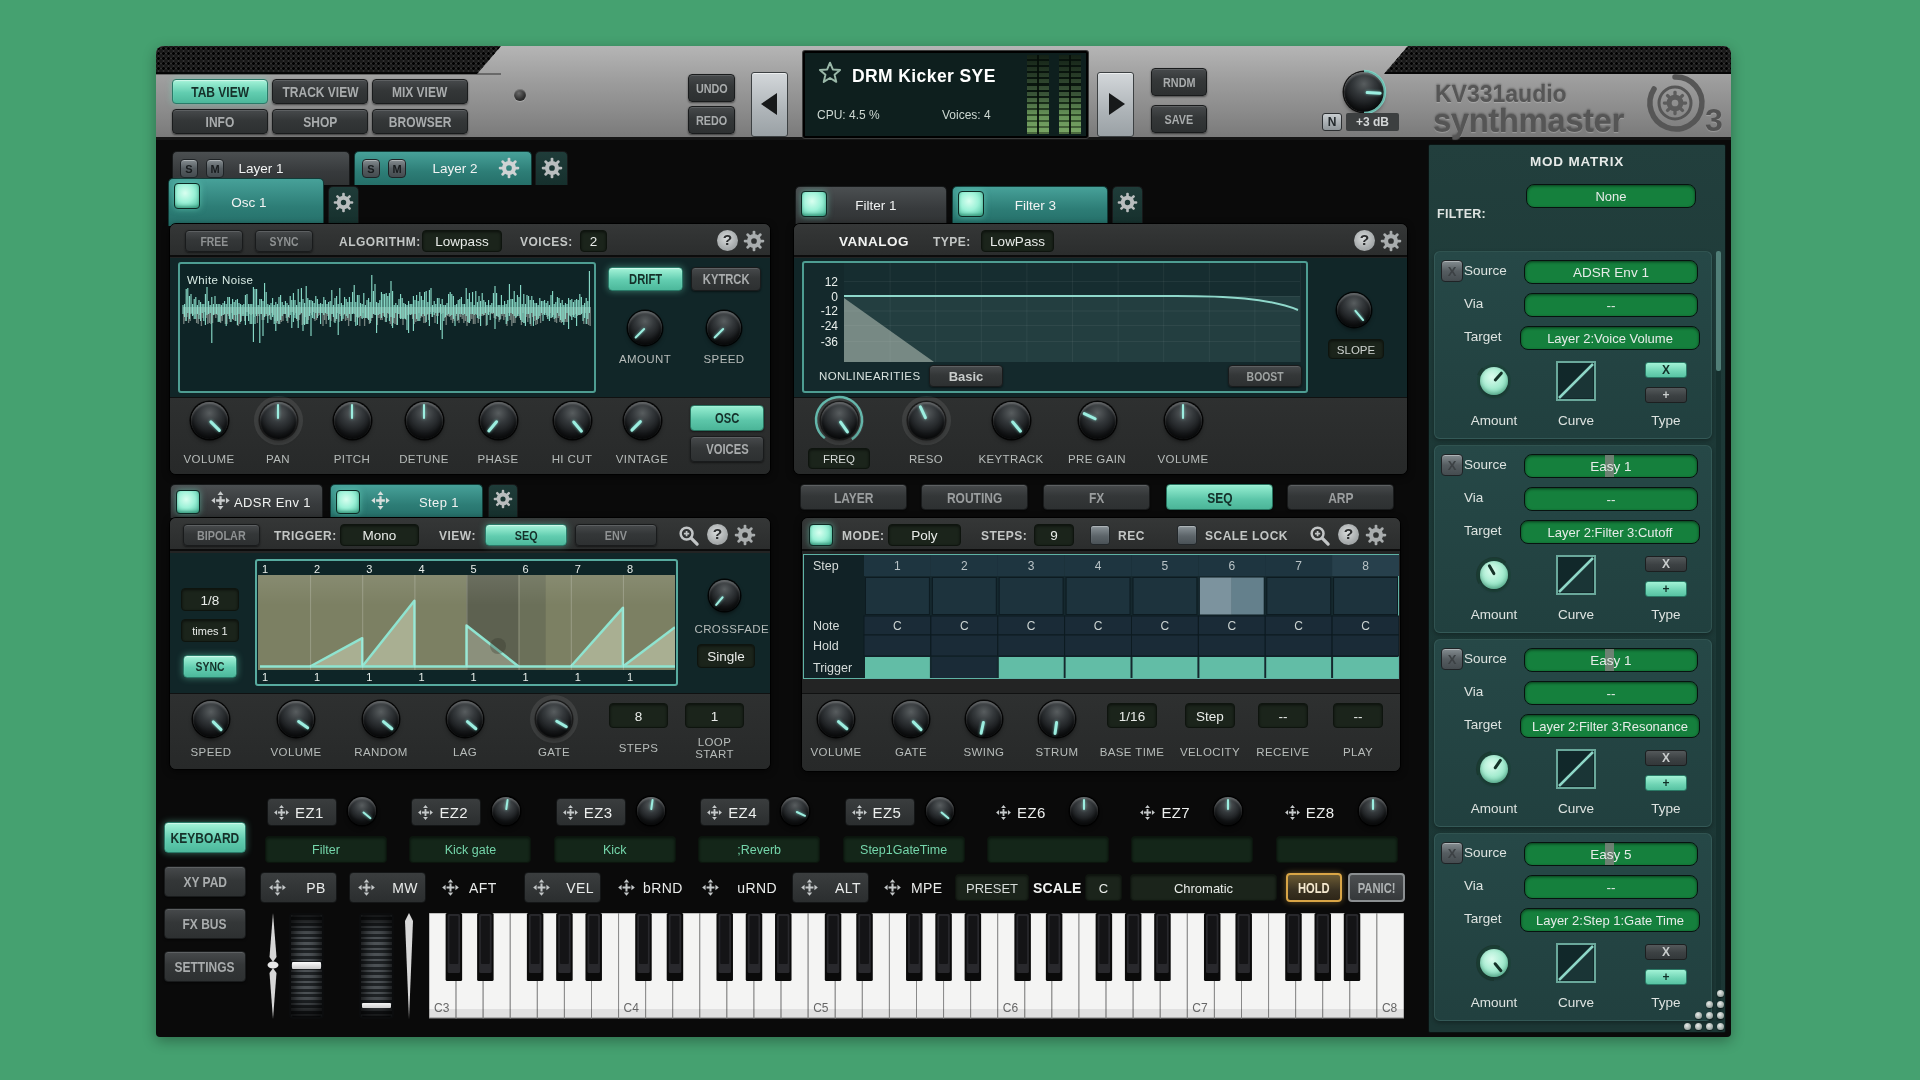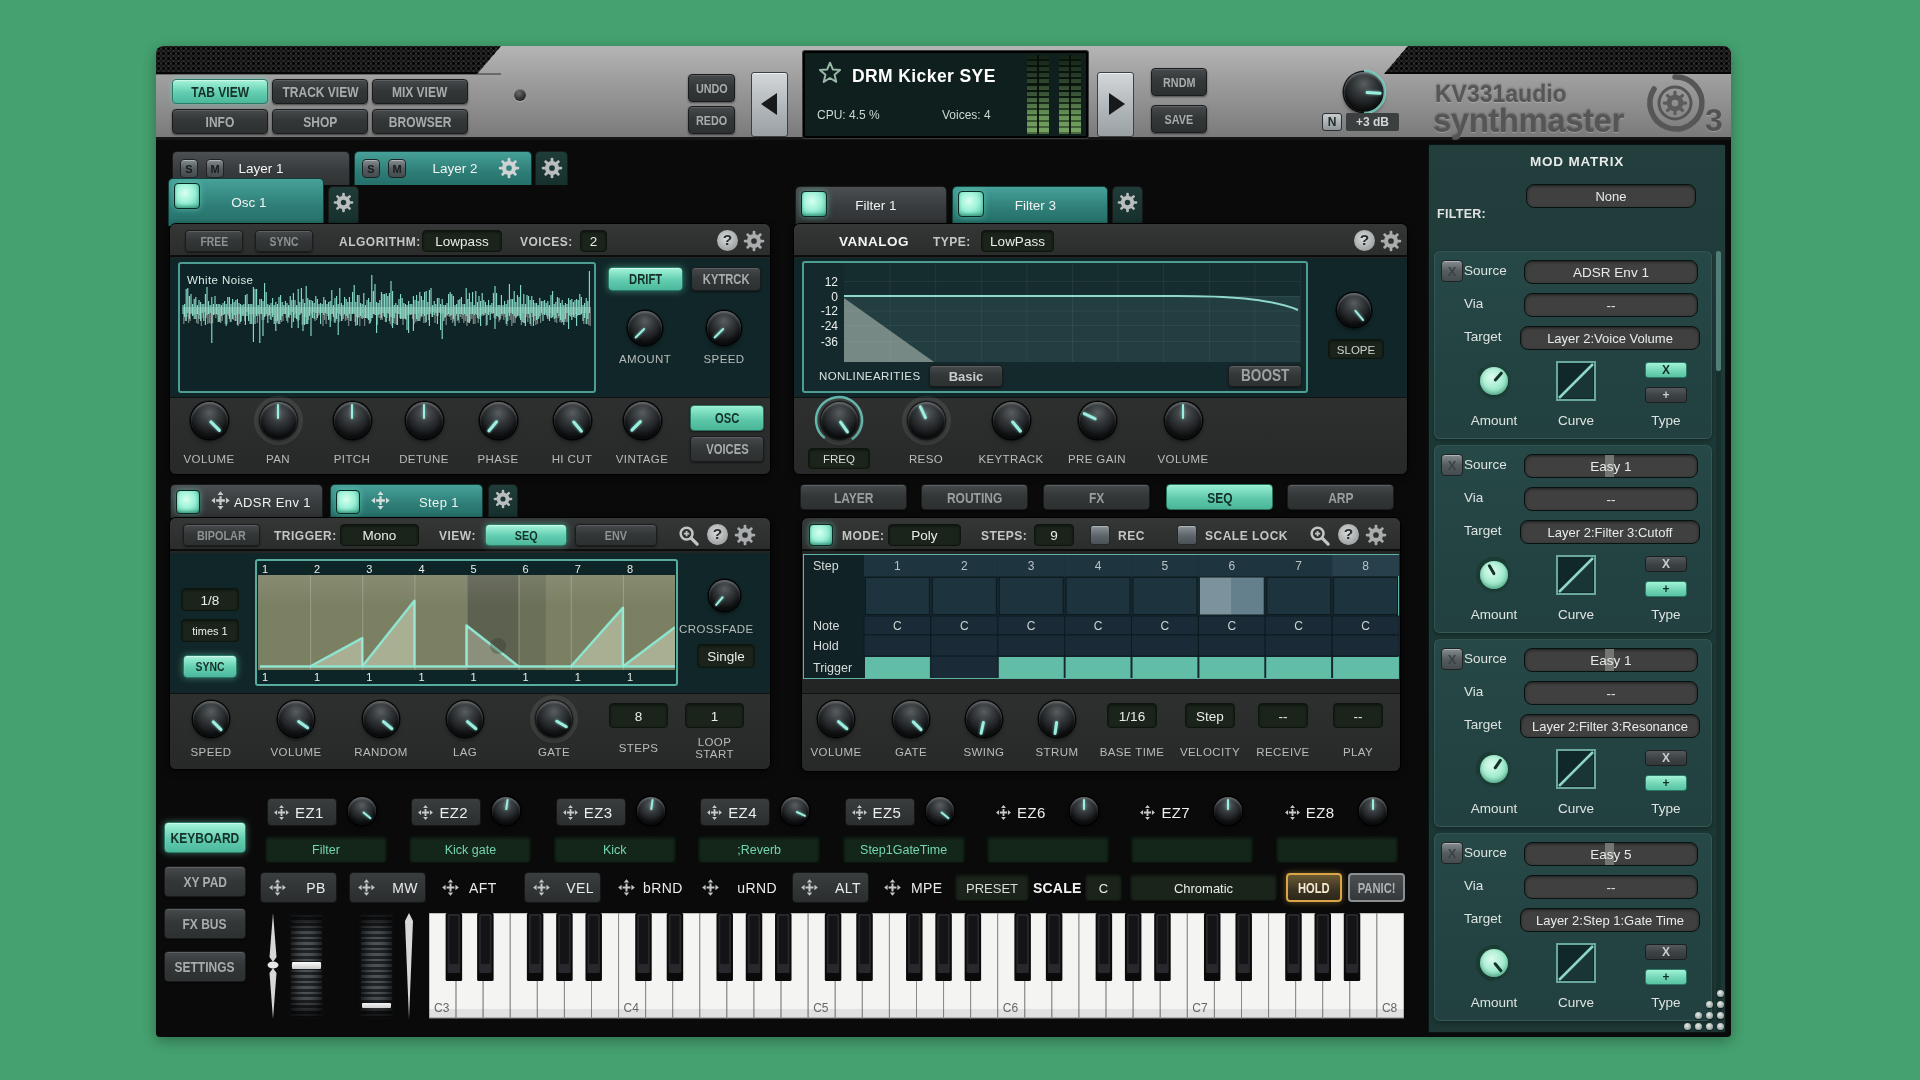--- a/index.html
+++ b/index.html
@@ -3,21 +3,21 @@
 *{margin:0;padding:0;box-sizing:border-box}
 html,body{width:1920px;height:1080px;overflow:hidden;background:#45a170;font-family:"Liberation Sans",sans-serif}
 #plugin{position:absolute;left:156px;top:46px;width:1575px;height:991px;background:#0a0a0a;border-radius:8px 8px 4px 4px;box-shadow:0 4px 14px rgba(0,0,0,.32)}
 #plugin *{position:absolute}
 .cnd{display:inline-block;transform:scaleX(.8);transform-origin:50% 50%;white-space:nowrap;position:static!important}
 .btn{background:linear-gradient(180deg,#474a4c,#343738 45%,#2d3031);border:1px solid #191b1c;border-radius:4px;color:#a9acad;display:flex;align-items:center;justify-content:center;font-weight:bold;box-shadow:inset 0 1px 0 rgba(255,255,255,.13),0 1px 2px rgba(0,0,0,.5)}
 .btn.teal{background:linear-gradient(180deg,#a5f4d9,#62cdb0 55%,#4cb89b);color:#153029;border-color:#2a7a68;box-shadow:inset 0 1px 1px rgba(255,255,255,.5),0 0 7px rgba(110,230,195,.45)}
 .btn.mint{background:linear-gradient(180deg,#97efd2,#5cc6a9 60%,#4bb598);color:#14302a;border-color:#27735f}
 .vb{background:#1b241b;border:1px solid #0e140e;border-radius:4px;color:#e9ece9;text-align:center;box-shadow:inset 0 1px 3px rgba(0,0,0,.6)}
 .vg{background:#142619;border:1px solid #0b150d;border-radius:4px;color:#74d5aa;text-align:center;box-shadow:inset 0 1px 3px rgba(0,0,0,.6)}
-.vd{background:#404040;border:1px solid #081210;border-radius:8px;color:#e6ebe8;text-align:center;box-shadow:inset 0 1px 3px rgba(0,0,0,.55)}
+.vd{background:#15803d;border:1px solid #081210;border-radius:8px;color:#e6ebe8;text-align:center;box-shadow:inset 0 1px 3px rgba(0,0,0,.55)}
 .tab{border-radius:5px 5px 0 0;background:linear-gradient(180deg,#4b4f51,#373a3c 60%,#303334);border:1px solid #17191a;border-bottom:none;color:#f2f3f3;display:flex;align-items:center}
 .tab.teal{background:linear-gradient(180deg,#47a199,#2d7d76 60%,#256f69);border-color:#123c38}
 .tab.gear{background:linear-gradient(180deg,#1f3c39,#16302d);justify-content:center}
 .panel{background:#232424;border:1px solid #000;border-radius:7px;box-shadow:inset 0 1px 0 rgba(255,255,255,.07),0 2px 6px rgba(0,0,0,.5)}
 .pknobs{left:1px;right:1px;bottom:1px;background:linear-gradient(180deg,#2e3030,#272929);border-radius:0 0 6px 6px;border-top:1px solid #101111}
 .led{background:radial-gradient(circle at 42% 38%,#d9fff0,#9df2d8 45%,#5fc9ab 85%);border:1px solid #0d2a24;border-radius:4px;box-shadow:0 0 6px rgba(120,240,210,.5),inset 0 -2px 3px rgba(30,120,95,.55)}
 .sm{background:linear-gradient(180deg,#858d91,#565d61 50%,#454c50);border:1px solid #1f2326;border-radius:4px;color:#181c1e;font-weight:bold;text-align:center;box-shadow:inset 0 1px 0 rgba(255,255,255,.35)}
 .kn{border-radius:50%;background:radial-gradient(circle at 50% 30%,#585d5f 0%,#33373a 32%,#17191b 64%,#0e1011 100%);box-shadow:0 0 0 1.5px rgba(0,0,0,.85),0 3px 4px rgba(0,0,0,.5),inset 0 2px 2px rgba(255,255,255,.26),inset 0 -3px 4px rgba(0,0,0,.6)}
 .kn i{position:absolute;left:46.5%;top:7%;width:7%;height:40%;background:#9ceee0;border-radius:2px;transform-origin:50% 108%;box-shadow:0 0 3px rgba(140,240,225,.7)}
 .kn.halo{box-shadow:0 0 0 6px rgba(255,255,255,.085),0 0 0 1.5px rgba(0,0,0,.85),0 3px 4px rgba(0,0,0,.5),inset 0 2px 2px rgba(255,255,255,.26),inset 0 -3px 4px rgba(0,0,0,.6)}
@@ -283,21 +283,21 @@
       <path d="M38 35L38 99L128 99Z" fill="rgba(198,208,196,0.52)"></path>
       <path d="M38 33H370C420 33 462 35 492 47" stroke="#8fd8cb" stroke-width="2" fill="none"></path>
       <text x="32" y="22.5" font-size="12" fill="#e9efec" text-anchor="end" font-family="Liberation Sans, sans-serif">12</text>
       <text x="32" y="37.5" font-size="12" fill="#e9efec" text-anchor="end" font-family="Liberation Sans, sans-serif">0</text>
       <text x="32" y="52.0" font-size="12" fill="#e9efec" text-anchor="end" font-family="Liberation Sans, sans-serif">-12</text>
       <text x="32" y="66.5" font-size="12" fill="#e9efec" text-anchor="end" font-family="Liberation Sans, sans-serif">-24</text>
       <text x="32" y="82.5" font-size="12" fill="#e9efec" text-anchor="end" font-family="Liberation Sans, sans-serif">-36</text>
     </svg>
     <div style="position:absolute;left:663px;top:324px;width:130px;text-align:left;font-size:11.5px;color:#d8e2de;letter-spacing:0.4px;">NONLINEARITIES</div>
     <div class="btn" style="left:773px;top:319px;width:74px;height:22px;font-size:13px;color:#c9cccb">Basic</div>
-    <div class="btn" style="left:1072px;top:319px;width:74px;height:22px;font-size:17px;color:#9fa3a2">
+    <div class="btn" style="left:1072px;top:319px;width:74px;height:22px;font-size:13px;color:#9fa3a2">
       <span class="cnd">BOOST</span>
     </div>
     <div class="kn" style="left:1181.0px;top:247.0px;width:34px;height:34px">
       <i style="transform:rotate(140deg)"></i>
     </div>
     <div class="vb" style="left:1172px;top:293px;width:56px;height:20px;font-size:11.5px;line-height:20px;color:#cdd2cf">SLOPE</div>
     <div class="pknobs" style="left:638px;top:351px;width:613px;height:77px"></div>
     <svg width="52" height="52" style="position:absolute;left:657px;top:348px">
       <circle cx="26" cy="26" r="23" fill="none" stroke="#5fc9ba" stroke-width="2.5" stroke-dasharray="115 145" transform="rotate(128 26 26)" opacity=".85"></circle>
     </svg>
@@ -411,21 +411,21 @@
       <text x="368.9" y="118.5" font-size="11" fill="#e8eeea" font-family="Liberation Sans, sans-serif">1</text>
     </svg>
     <div class="vb" style="left:25px;top:542px;width:58px;height:23px;font-size:13.5px;line-height:23px">1/8</div>
     <div class="vb" style="left:25px;top:573px;width:58px;height:23px;font-size:11px;line-height:23px">times 1</div>
     <div class="btn teal" style="left:27px;top:609px;width:54px;height:23px;font-size:13px">
       <span class="cnd">SYNC</span>
     </div>
     <div class="kn" style="left:552.5px;top:533.5px;width:31px;height:31px">
       <i style="transform:rotate(-140deg)"></i>
     </div>
-    <div style="position:absolute;left:523px;top:577px;width:90px;text-align:left;font-size:11.5px;color:#b7bcba;letter-spacing:0.4px;">CROSSFADE</div>
+    <div style="position:absolute;left:523px;top:577px;width:90px;text-align:right;font-size:11.5px;color:#b7bcba;letter-spacing:0.4px;">CROSSFADE</div>
     <div class="vb" style="left:541px;top:598px;width:58px;height:24px;font-size:13.5px;line-height:24px">Single</div>
     <div class="pknobs" style="left:14px;top:647px;width:600px;height:76px"></div>
     <div class="kn" style="left:37.0px;top:655.0px;width:36px;height:36px">
       <i style="transform:rotate(135deg)"></i>
     </div>
     <div style="position:absolute;left:13px;top:700px;width:84px;text-align:center;font-size:11.5px;color:#b7bcba;letter-spacing:0.4px;">SPEED</div>
     <div class="kn" style="left:122.0px;top:655.0px;width:36px;height:36px">
       <i style="transform:rotate(125deg)"></i>
     </div>
     <div style="position:absolute;left:98px;top:700px;width:84px;text-align:center;font-size:11.5px;color:#b7bcba;letter-spacing:0.4px;">VOLUME</div>

